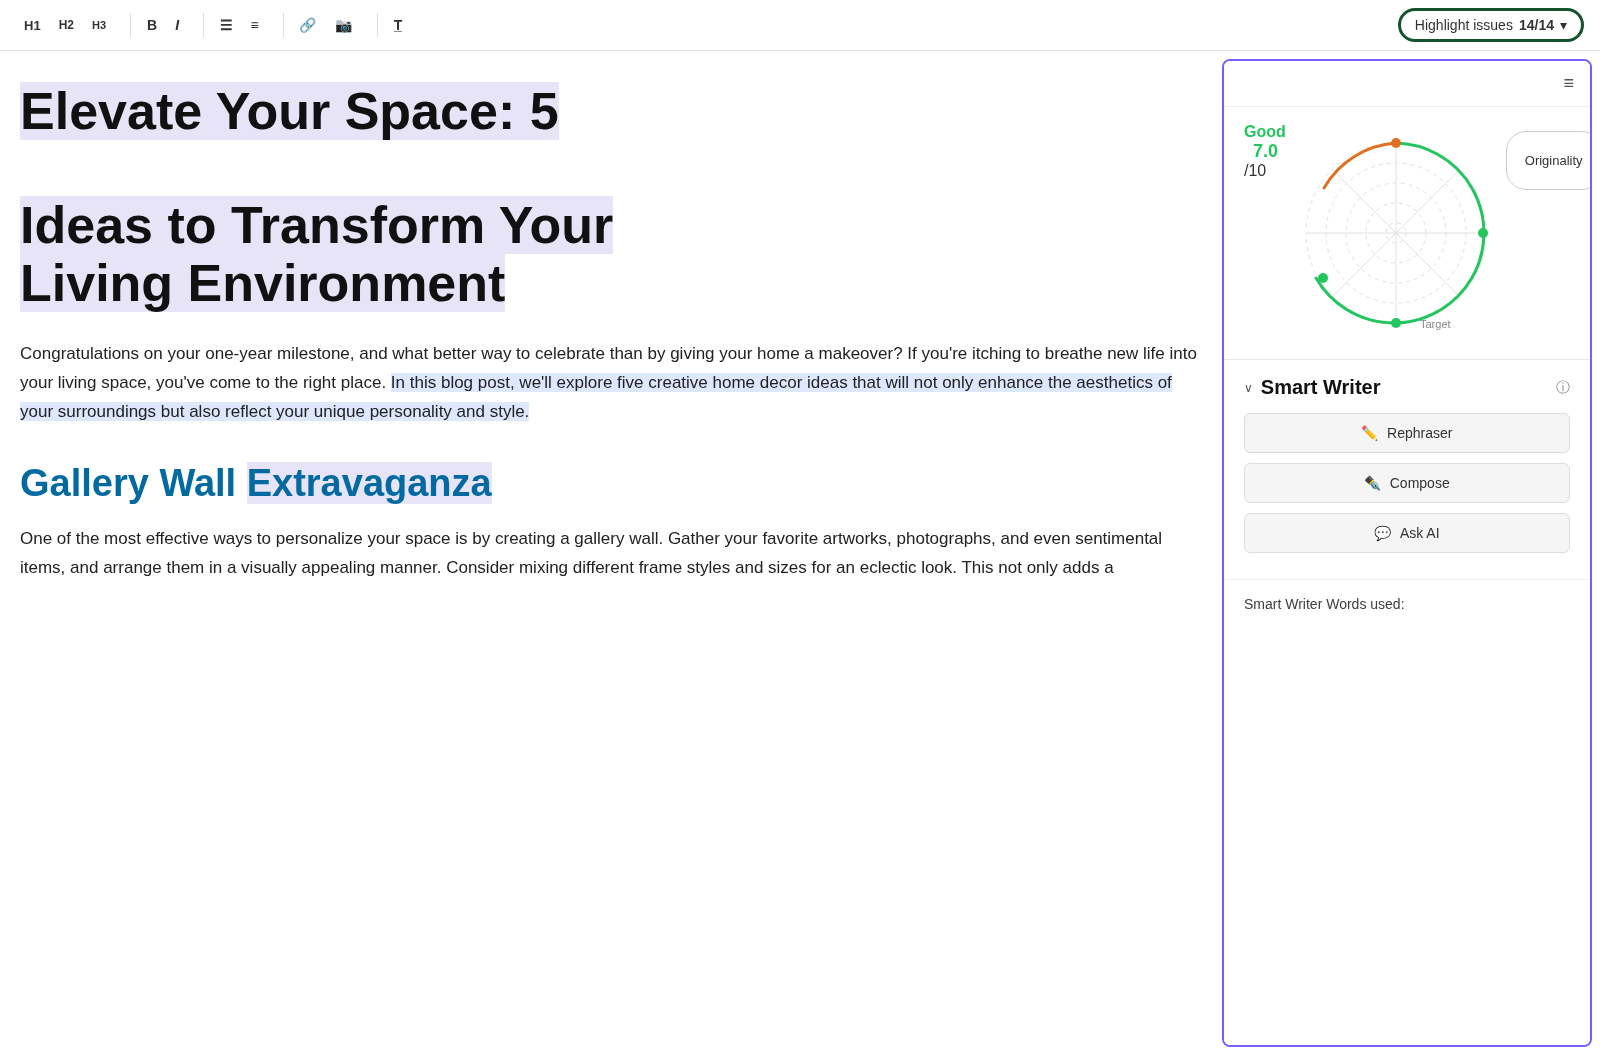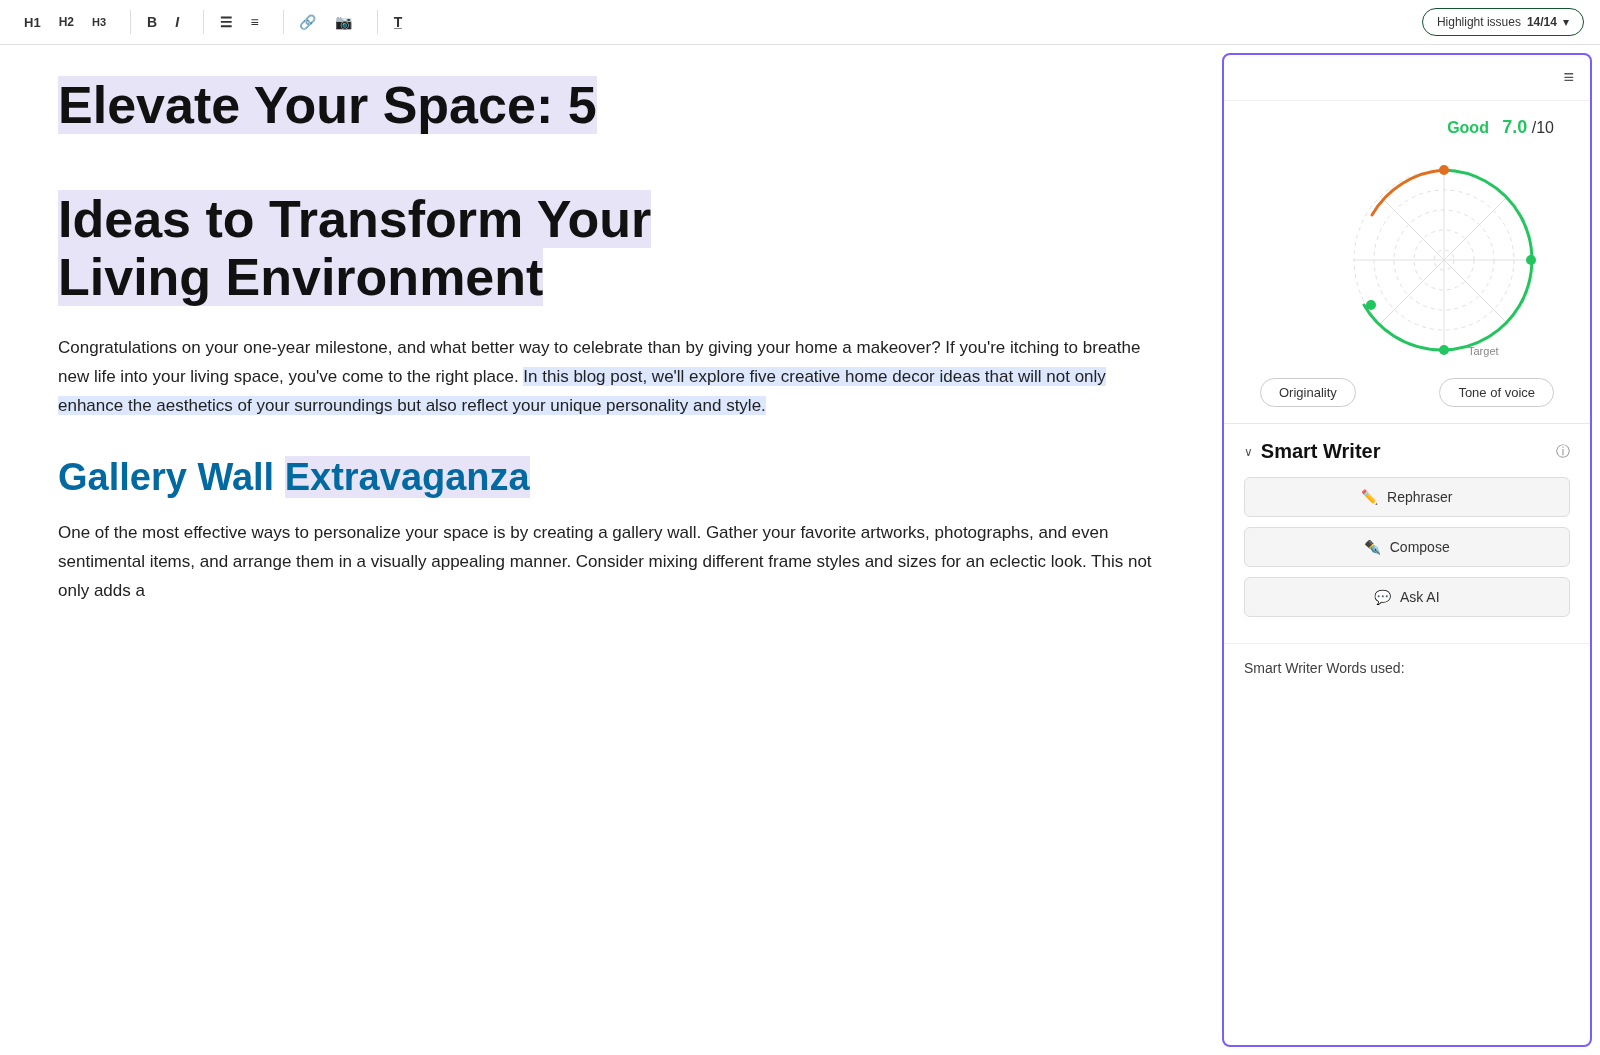--- a/index.html
+++ b/index.html
@@ -50,40 +50,40 @@
       width: 1px;
       height: 24px;
       background: #ddd;
       margin: 0 4px;
     }
     .highlight-btn {
       margin-left: auto;
       display: flex;
       align-items: center;
       gap: 6px;
-      border: 1px solid #14532d;
+      border: 3px solid #14532d;
       border-radius: 20px;
       padding: 6px 14px;
       background: #fff;
       cursor: pointer;
-      font-size: 12px;
+      font-size: 14px;
       color: #333;
     }
 
     
     .main-layout {
       display: flex;
       flex: 1;
       overflow: hidden;
     }
 
     
     .editor-area {
       flex: 1;
-      padding: 32px 58px;
+      padding: 32px 20px;
       overflow-y: auto;
       background: #fff;
     }
 
     .article-title {
       font-size: 52px;
       font-weight: 900;
       line-height: 1.1;
       color: #111;
       margin-bottom: 28px;
@@ -134,24 +134,24 @@
     }
 
     .menu-icon {
       cursor: pointer;
       font-size: 18px;
       color: #555;
     }
 
     
     .score-section {
-      padding: 16px 36px;
-      display: flex;
-      flex-direction: column;
-      align-items: flex-end;
+      padding: 16px 20px;
+      display: flex;
+      flex-direction: row;
+      align-items: flex-start;
     }
 
     .score-label {
       font-size: 16px;
       margin-bottom: 12px;
       color: #333;
     }
     .score-good { color: #22c55e; font-weight: 600; }
     .score-number { color: #22c55e; font-weight: 800; font-size: 18px; }
     .score-total { color: #333; font-weight: 400; font-size: 16px; }

